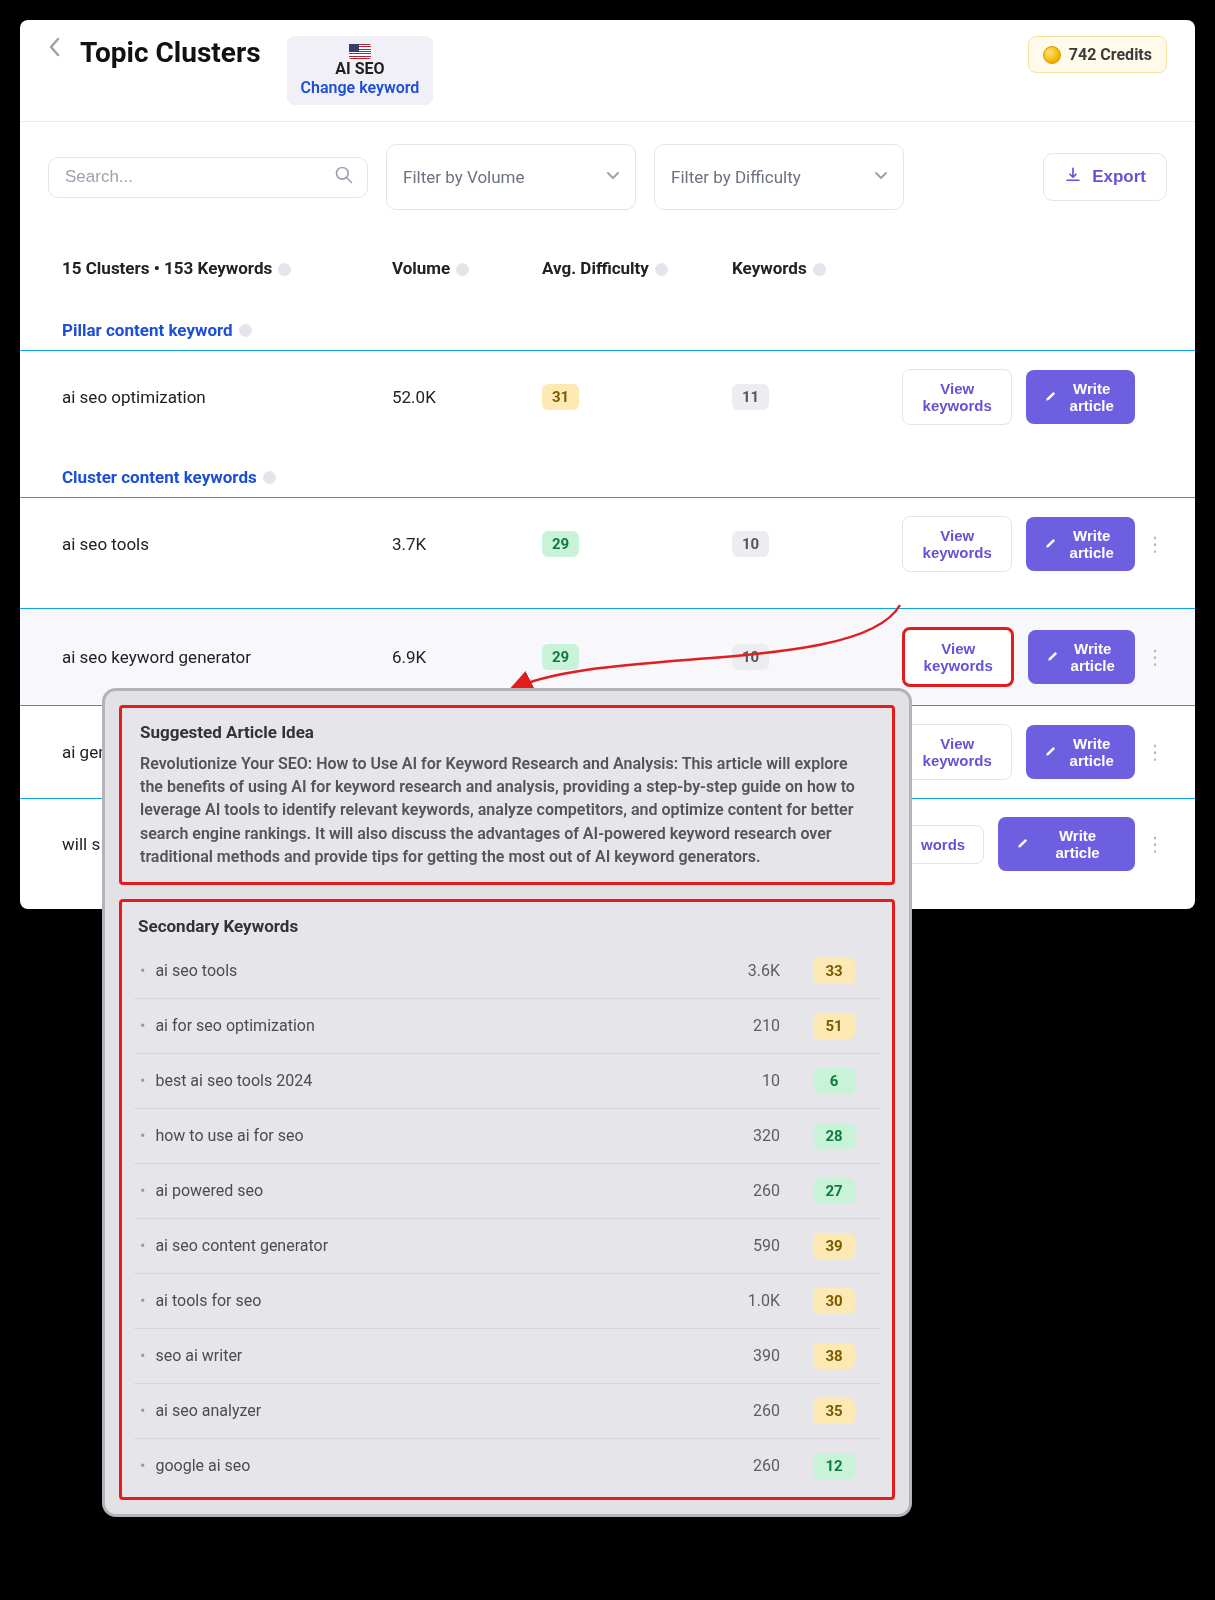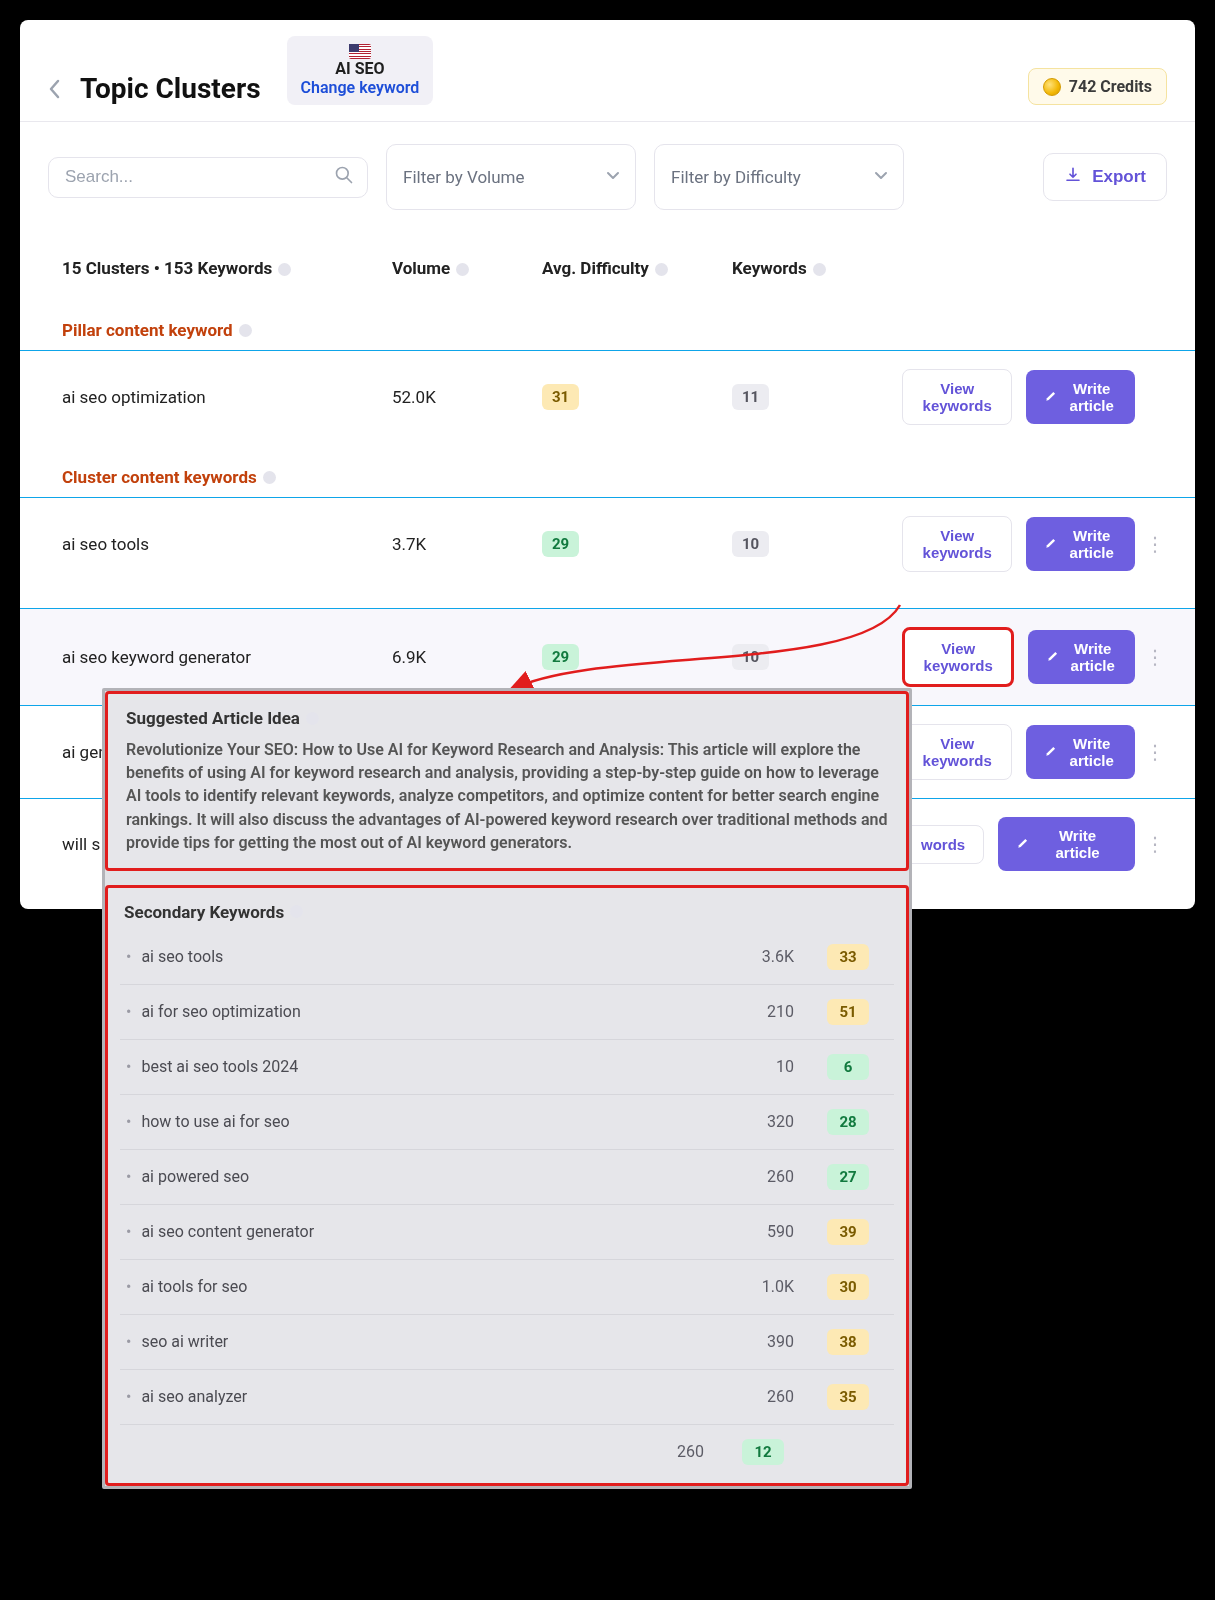--- a/index.html
+++ b/index.html
@@ -12,21 +12,21 @@
     position: relative;
   }
   .app {
     background: #fff;
     border-radius: 8px;
     overflow: visible;
     padding-bottom: 20px;
   }
   .header {
     display: flex;
-    align-items: flex-end;
+    align-items: flex-start;
     padding: 16px 28px;
     gap: 18px;
     border-bottom: 1px solid #e9e8ee;
   }
   .back-icon {
     color: #9ca3af;
     font-size: 22px;
     cursor: pointer;
   }
   .page-title {
@@ -140,21 +140,21 @@
     font-size: 17px;
     align-items: center;
   }
   .info-dot {
     display:inline-block; width:13px; height:13px; border-radius:50%;
     background:#e4e4ec; margin-left:6px; vertical-align:middle;
   }
 
   .section-title {
     font-weight: 700;
-    color: #c2410c;
+    color: #1d4ed8;
     font-size: 17px;
     padding: 24px 42px 10px;
     display:flex; align-items:center;
   }
   .data-row {
     display: grid;
     grid-template-columns: 330px 150px 190px 170px 1fr 40px;
     align-items: center;
     padding: 18px 20px 18px 42px;
     border-top: 1px solid #0ea5e9;
@@ -192,21 +192,22 @@
   .kebab { color:#b6b6c2; cursor:pointer; font-size:20px; text-align:center; }
 
   
   .panel {
     position: absolute;
     left: 102px;
     top: 688px;
     width: 810px;
     background: #e2e2e6;
     border: 3px solid #b3b3b8;
-    border-radius: 2px;
+    border-radius: 14px;
+    padding: 14px;
   }
   .panel-box {
     border: 3px solid #e11d1d;
     border-radius: 4px;
     padding: 14px 18px;
     background: #e6e6ea;
   }
   .panel-title {
     font-weight: 700; color:#333; font-size:17px;
     display:flex; align-items:center;
@@ -473,19 +474,20 @@
           <div class="sec-label">seo ai writer</div>
           <div class="sec-vol">390</div>
           <div class="sec-diff"><span class="pill yellow">38</span></div>
         </div>
         <div class="sec-row">
           <div class="sec-label">ai seo analyzer</div>
           <div class="sec-vol">260</div>
           <div class="sec-diff"><span class="pill yellow">35</span></div>
         </div>
         <div class="sec-row">
+          <div class="sec-label">google ai seo</div>
           <div class="sec-vol">260</div>
           <div class="sec-diff"><span class="pill green">12</span></div>
         </div>
       </div>
   </div>
 
 </div>
 
 </body></html>

